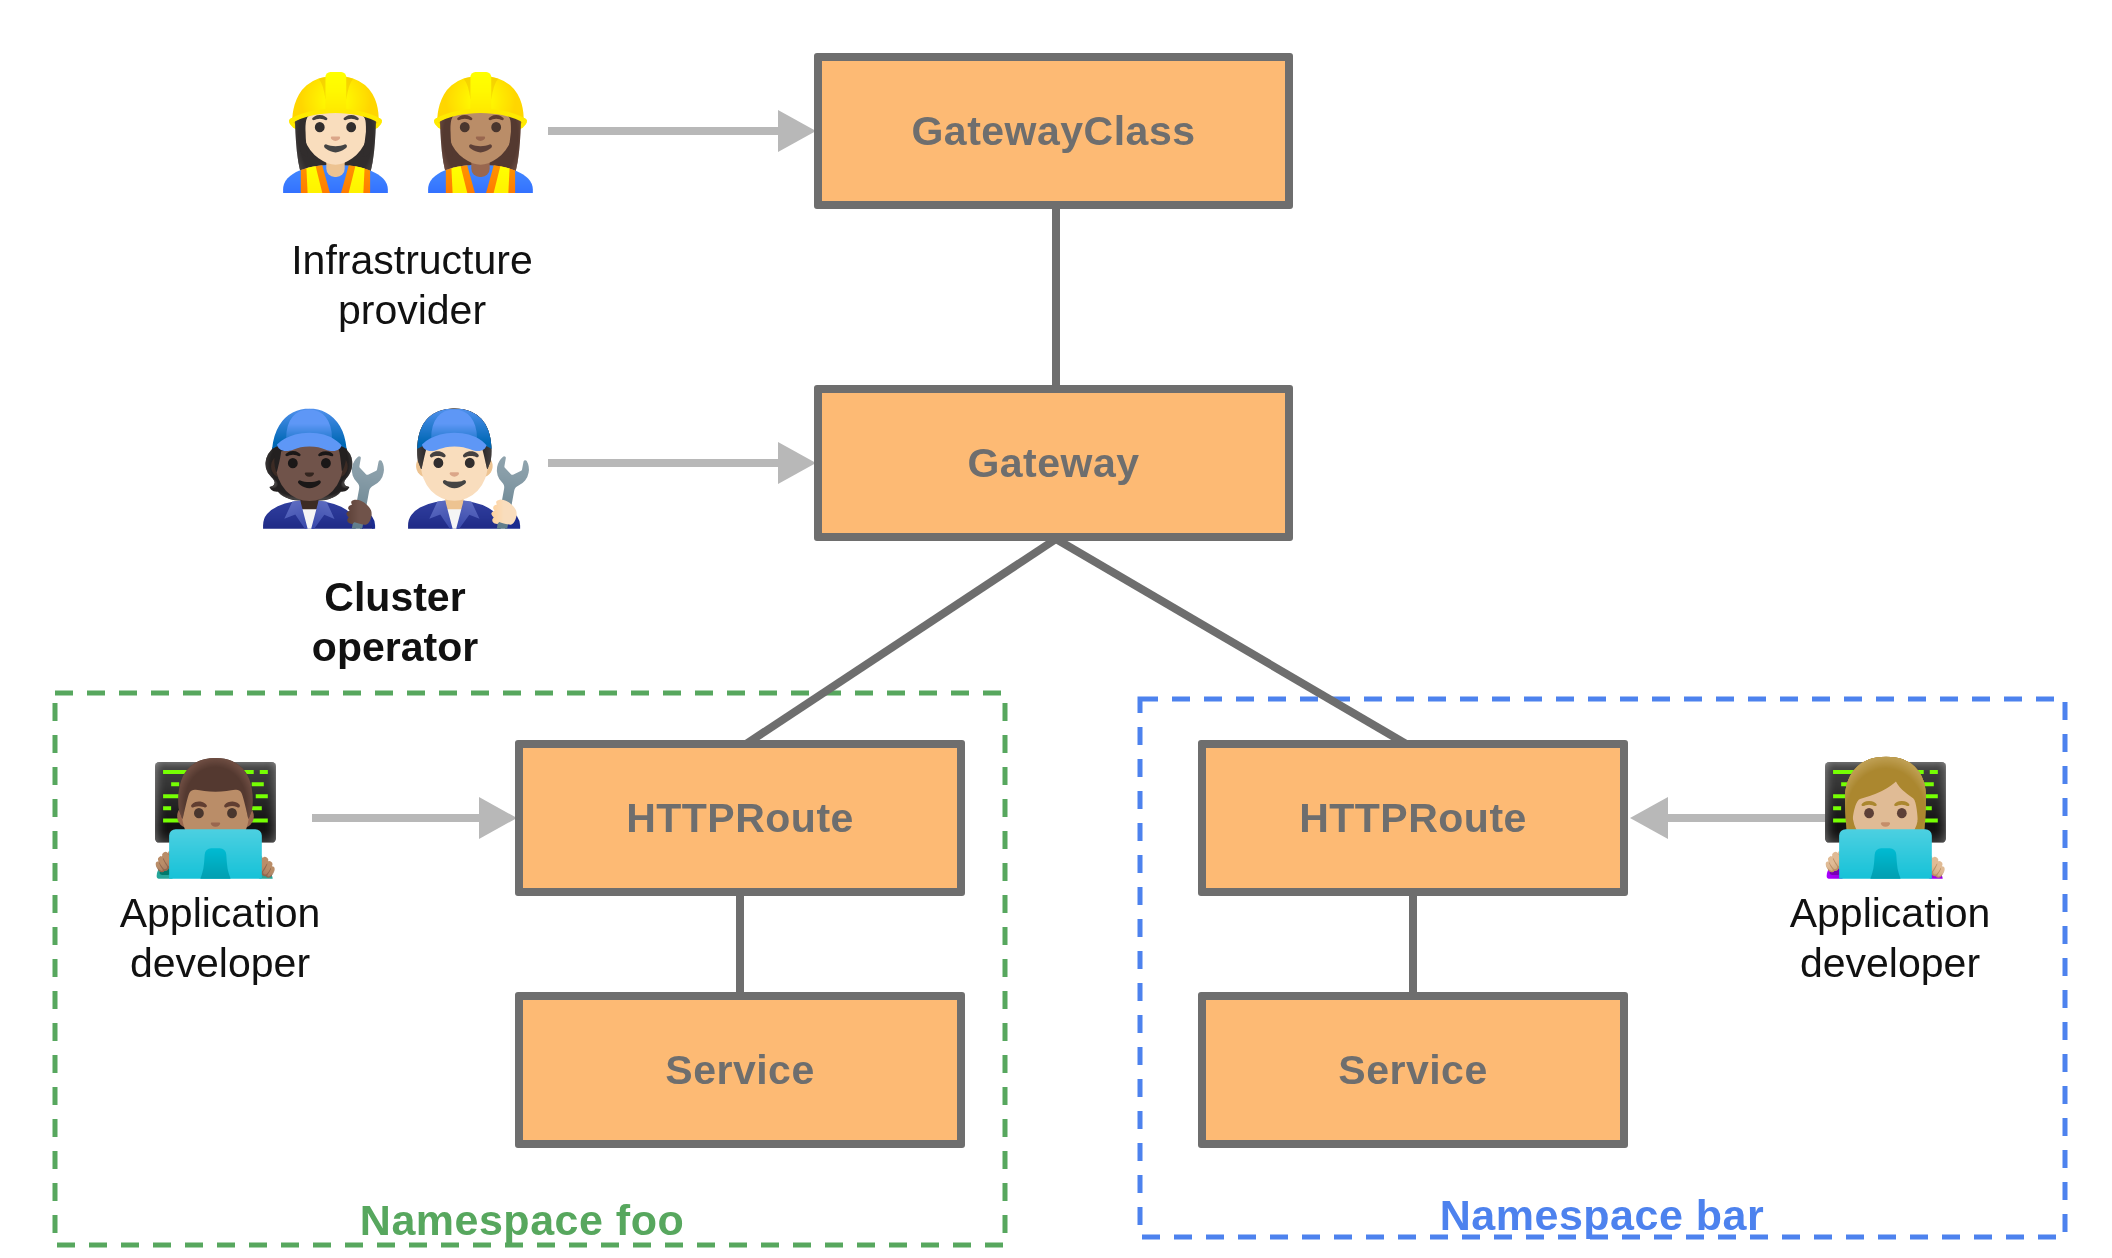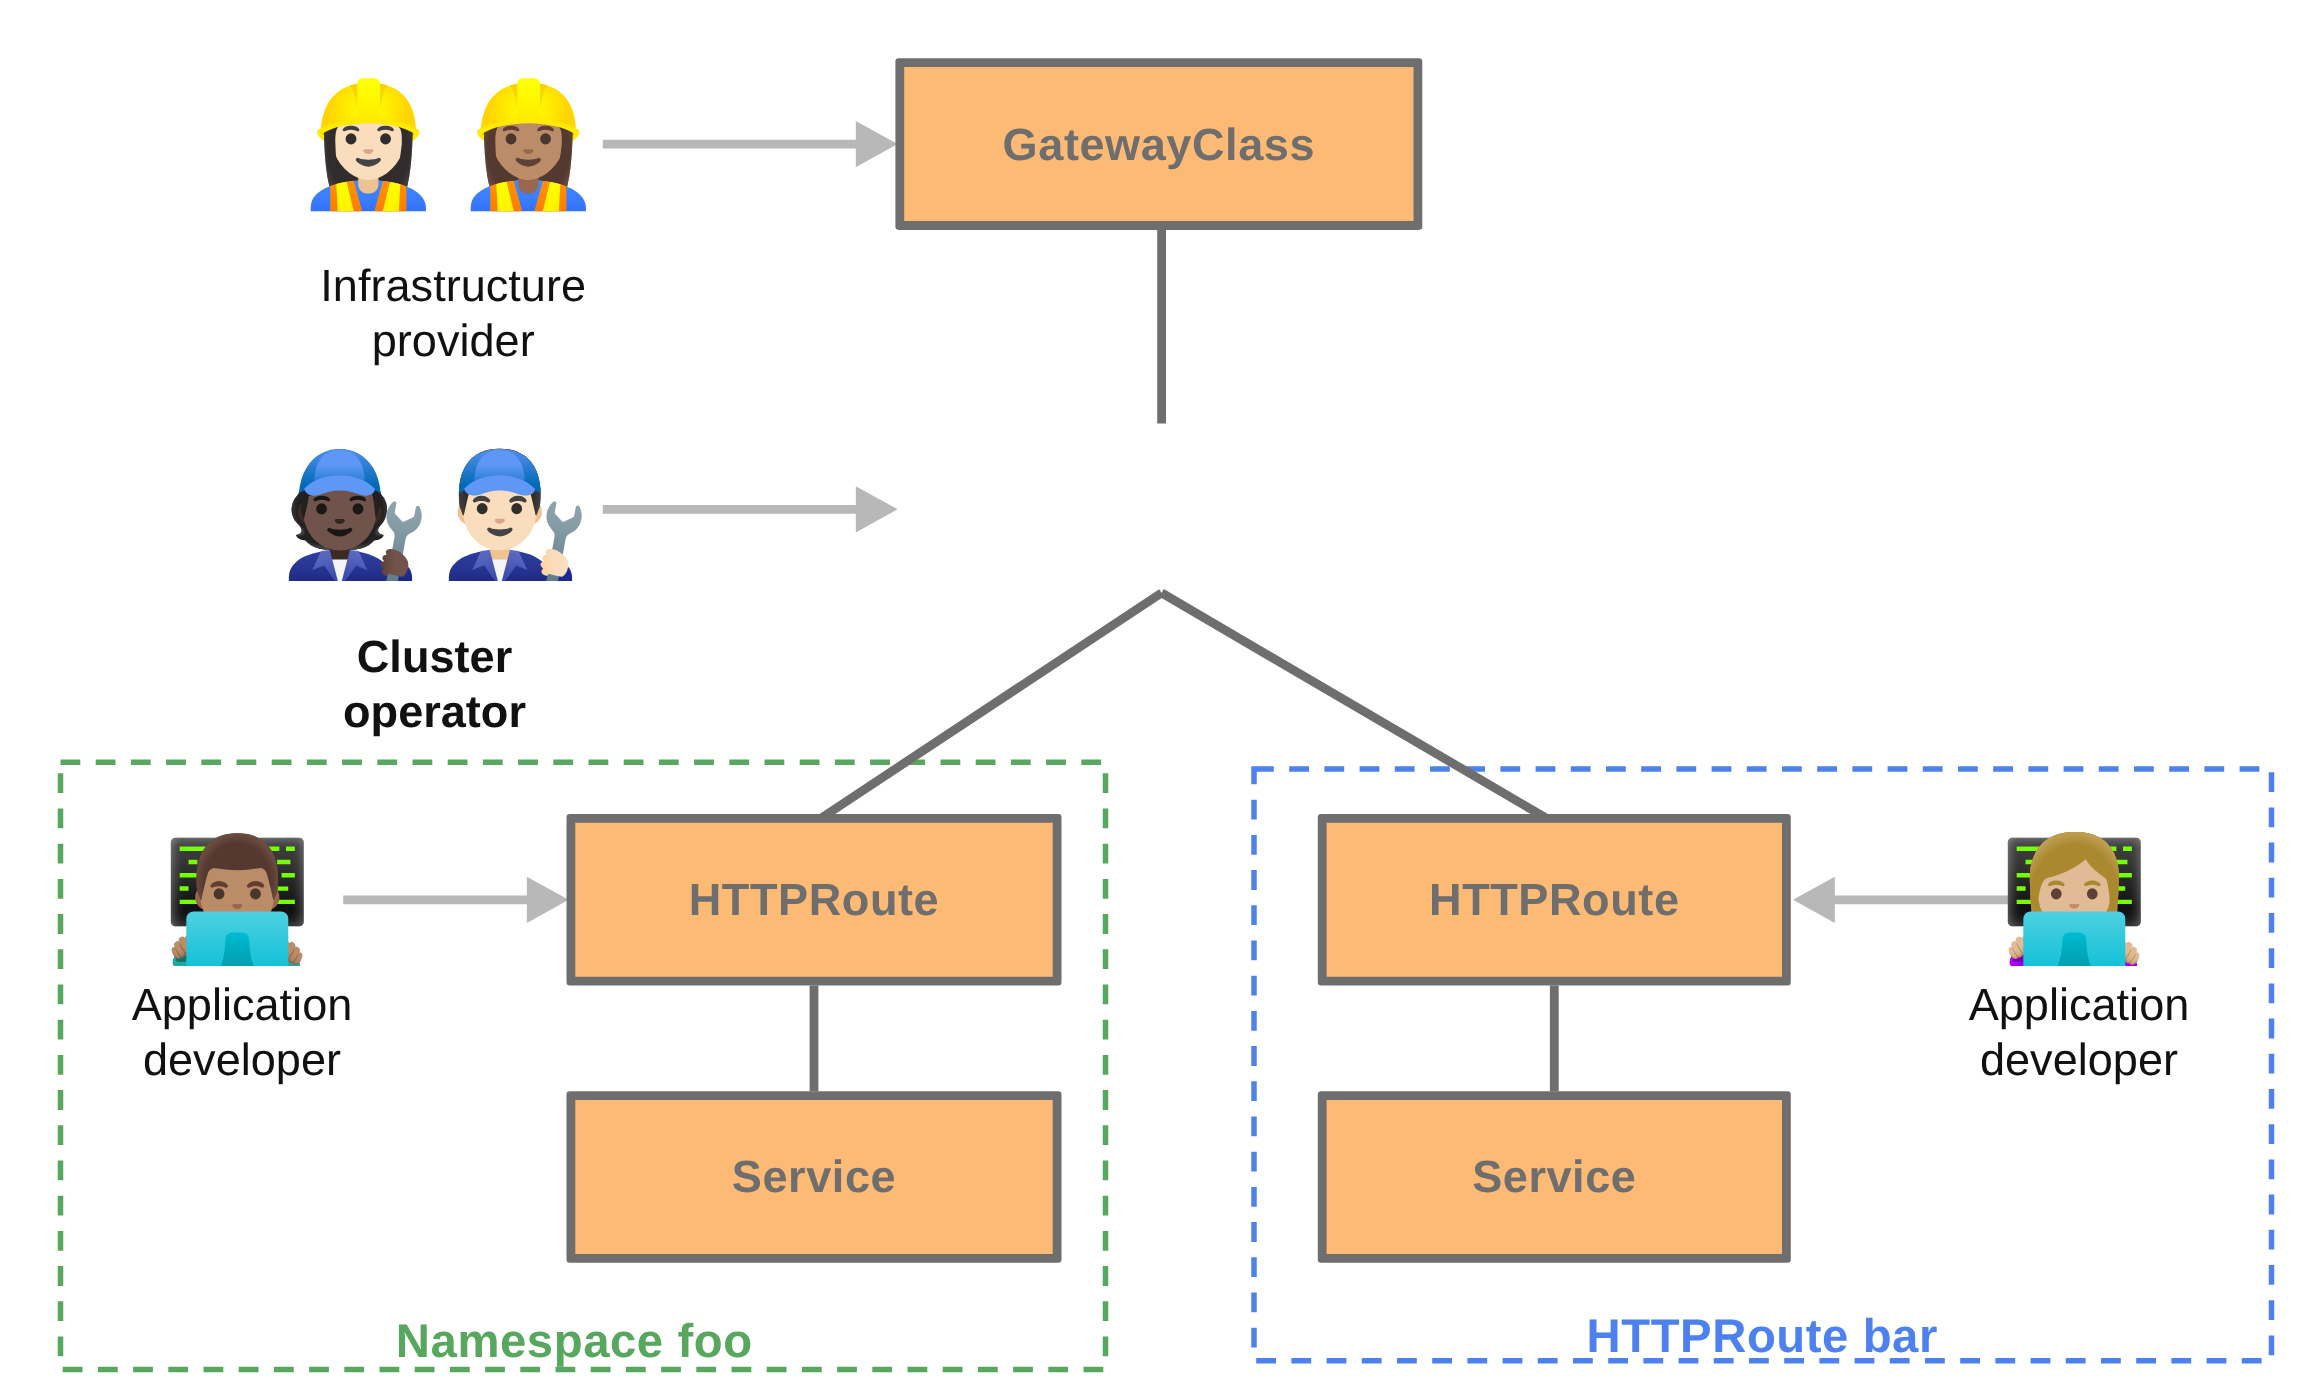--- a/index.html
+++ b/index.html
@@ -98,20 +98,23 @@
     </g>
     <g>
       <line x1="1843" y1="818" x2="1664" y2="818" stroke="#b8b8b8" stroke-width="8"></line>
       <polygon points="1668,797 1630,818 1668,839" fill="#b8b8b8"></polygon>
     </g>
   </svg>
 
   <div class="node n-gwc">
     <span>GatewayClass</span>
   </div>
+  <div class="node n-gw">
+    <span>Gateway</span>
+  </div>
   <div class="node n-hr-foo">
     <span>HTTPRoute</span>
   </div>
   <div class="node n-svc-foo">
     <span>Service</span>
   </div>
   <div class="node n-hr-bar">
     <span>HTTPRoute</span>
   </div>
   <div class="node n-svc-bar">
@@ -128,15 +131,15 @@
 
   <div class="persona-emoji pe-dev-foo">👨🏽‍💻</div>
   <div class="persona-label pl-dev-foo">Application
 developer</div>
 
   <div class="persona-emoji pe-dev-bar">👩🏼‍💻</div>
   <div class="persona-label pl-dev-bar">Application
 developer</div>
 
   <div class="ns-label ns-foo-label">Namespace foo</div>
-  <div class="ns-label ns-bar-label">HTTPRoute bar</div>
+  <div class="ns-label ns-bar-label">Namespace bar</div>
 
 </div>
 
 </body></html>

